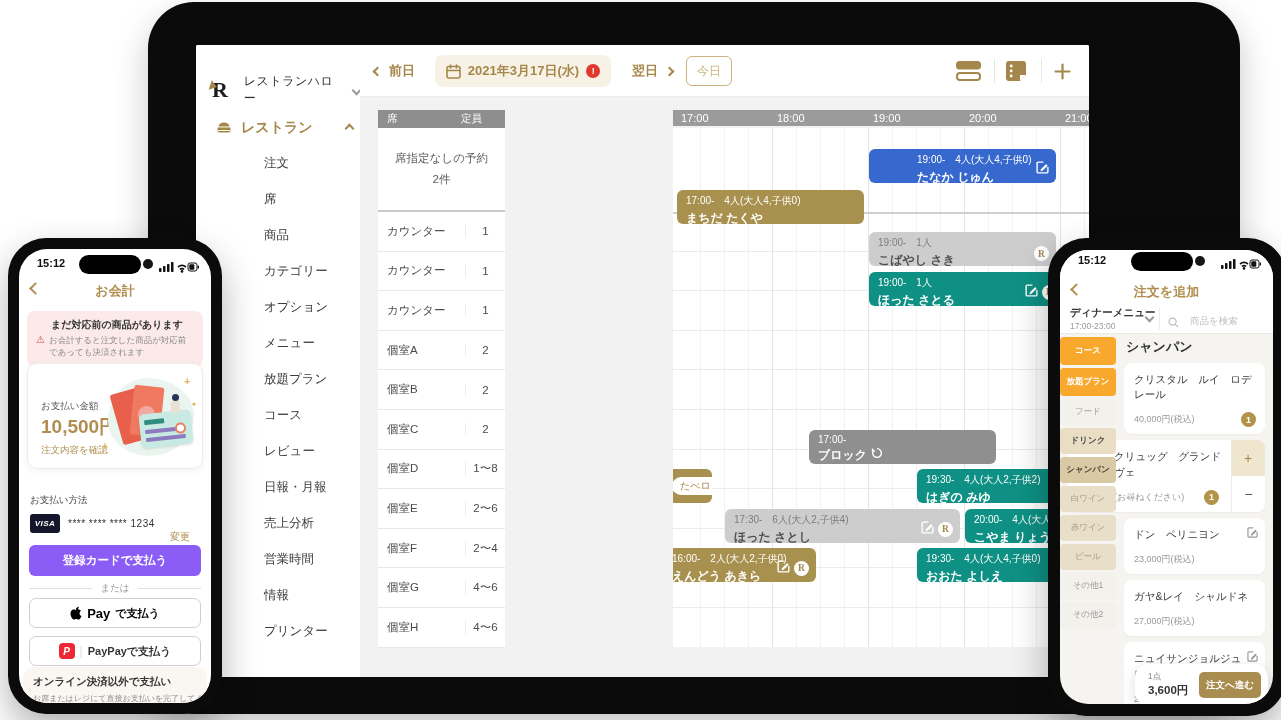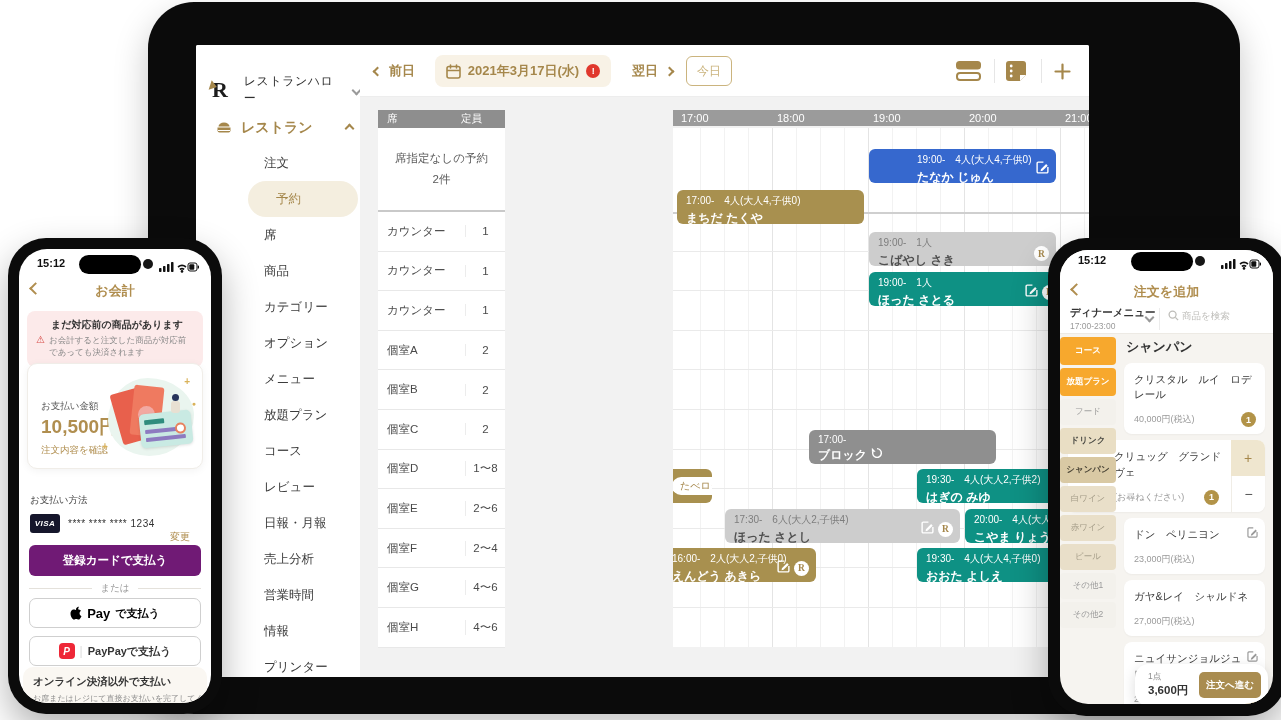--- a/index.html
+++ b/index.html
@@ -106,41 +106,41 @@
   .illu .numline2{position:absolute;left:5px;top:24px;width:40px;height:4px;background:#8D7BC0;border-radius:1px;}
   .illu .ccirc{position:absolute;right:6px;top:12px;width:11px;height:11px;background:#fff;border:2px solid #E8825F;border-radius:50%;}
   .illu .spark{position:absolute;color:#D9B25A;font-size:10px;font-weight:bold;}
   .illu .person-h{position:absolute;left:70px;top:22px;width:7px;height:7px;background:#27345C;border-radius:50%;}
   .illu .person-b{position:absolute;left:69px;top:29px;width:9px;height:12px;background:#E8E0D2;border-radius:3px;}
   .sec-label-sm{position:absolute;left:11px;font-size:9.5px;color:#444;}
   .visa-row{position:absolute;left:11px;top:264px;width:170px;height:22px;}
   .visa-badge{position:absolute;left:0;top:1px;width:30px;height:19px;background:#15162B;border-radius:3px;color:#fff;font-size:8px;font-style:italic;font-weight:bold;display:flex;align-items:center;justify-content:center;letter-spacing:.5px;}
   .visa-num{position:absolute;left:38px;top:5px;font-size:10px;color:#333;letter-spacing:.5px;}
   .visa-change{position:absolute;right:10px;top:5px;font-size:10px;color:#B08E4F;cursor:pointer;margin-top:12px;}
-  .gold-btn{position:absolute;left:10px;top:296px;width:172px;height:31px;background:#701a75;border-radius:6px;color:#fff;font-size:11.5px;font-weight:bold;display:flex;align-items:center;justify-content:center;cursor:pointer;border:none;}
+  .gold-btn{position:absolute;left:10px;top:296px;width:172px;height:31px;background:#8b5cf6;border-radius:6px;color:#fff;font-size:11.5px;font-weight:bold;display:flex;align-items:center;justify-content:center;cursor:pointer;border:none;}
   .or-row{position:absolute;left:10px;top:333px;width:172px;display:flex;align-items:center;gap:8px;color:#9a9a9a;font-size:9.5px;}
   .or-row:before,.or-row:after{content:"";flex:1;height:1px;background:#E4E1DB;}
   .outline-btn{position:absolute;left:10px;width:172px;height:30px;background:#fff;border:1px solid #cfcfcf;border-radius:7px;display:flex;align-items:center;justify-content:center;gap:5px;cursor:pointer;}
   .applepay-text{font-size:13px;font-weight:bold;color:#000;}
   .applepay-suffix{font-size:11px;font-weight:bold;color:#000;}
   .pp-badge{width:16px;height:16px;background:#EE2737;border-radius:4px;color:#fff;font-size:10px;font-weight:bold;font-style:italic;display:flex;align-items:center;justify-content:center;}
   .pp-div{color:#ddd;font-size:12px;}
   .pp-label{font-size:11px;font-weight:bold;color:#333;}
   .offline{position:absolute;left:4px;top:418px;width:184px;height:60px;background:#FAF7F2;border-radius:10px;padding:8px 10px;}
   .off-title{font-size:10.5px;font-weight:bold;color:#333;}
   .off-desc{font-size:8px;color:#8a8a8a;margin-top:4px;white-space:nowrap;}
 
   
   .rp-top{position:absolute;left:0;top:0;width:100%;height:84px;background:#fff;border-bottom:1px solid #EDEAE4;}
   .menu-select{position:absolute;left:10px;top:56px;cursor:pointer;}
   .ms-name{font-size:10.5px;font-weight:bold;color:#333;}
   .ms-time{font-size:8.5px;color:#9a9a9a;margin-top:1px;}
   .ms-chev{position:absolute;left:86px;top:64px;}
   .v-div{position:absolute;left:99px;top:58px;width:1px;height:22px;background:#ECECEC;}
-  .search-box{position:absolute;left:108px;top:60px;width:98px;height:18px;display:flex;align-items:flex-start;gap:3px;}
+  .search-box{position:absolute;left:108px;top:60px;width:98px;height:18px;display:flex;align-items:flex-end;gap:11px;}
   .search-ph{font-size:9.5px;color:#BEBDB9;}
   .rail{position:absolute;left:0;top:87px;width:56px;z-index:3;}
   .tab{width:56px;height:26px;margin-bottom:3px;border-radius:4px;font-size:8.5px;display:flex;align-items:center;justify-content:center;cursor:pointer;white-space:nowrap;}
   .tab.orange{background:#F7A82D;color:#fff;font-weight:bold;height:28px;}
   .tab.plain{background:#F3F1EC;color:#9a9a9a;}
   .tab.beige{background:#E9DEC4;color:#4A4A44;font-weight:bold;}
   .tab.beige-dark{background:#D9C9A4;color:#4A4436;font-weight:bold;}
   .tab.beige-light{background:#E9DFC9;color:#A39B87;}
   .rp-main{position:absolute;left:64px;top:85px;width:141px;z-index:2;}
   .rp-heading{font-size:13px;font-weight:bold;color:#333;margin:3px 0 7px 2px;}
@@ -177,21 +177,20 @@
         <svg width="16" height="14" viewBox="0 0 16 14">
             <path d="M1.5 6.5h13v3a2 2 0 0 1-2 2h-9a2 2 0 0 1-2-2v-3z" fill="#A5874B"></path>
             <path d="M2.5 5.5a5.5 4 0 0 1 11 0z" fill="#A5874B"></path>
             <path d="M2 9.5h12" stroke="#fff" stroke-width="1"></path>
           </svg>
         <span class="sec-label">レストラン</span>
         <span class="chev up" style="border-color:#A5874B;margin-left:24px;"></span>
       </div>
       <div class="nav">
           <div class="nav-item">注文</div>
-          <div class="nav-item active">予約</div>
           <div class="nav-item">席</div>
           <div class="nav-item">商品</div>
           <div class="nav-item">カテゴリー</div>
           <div class="nav-item">オプション</div>
           <div class="nav-item">メニュー</div>
           <div class="nav-item">放題プラン</div>
           <div class="nav-item">コース</div>
           <div class="nav-item">レビュー</div>
           <div class="nav-item">日報・月報</div>
           <div class="nav-item">売上分析</div>

